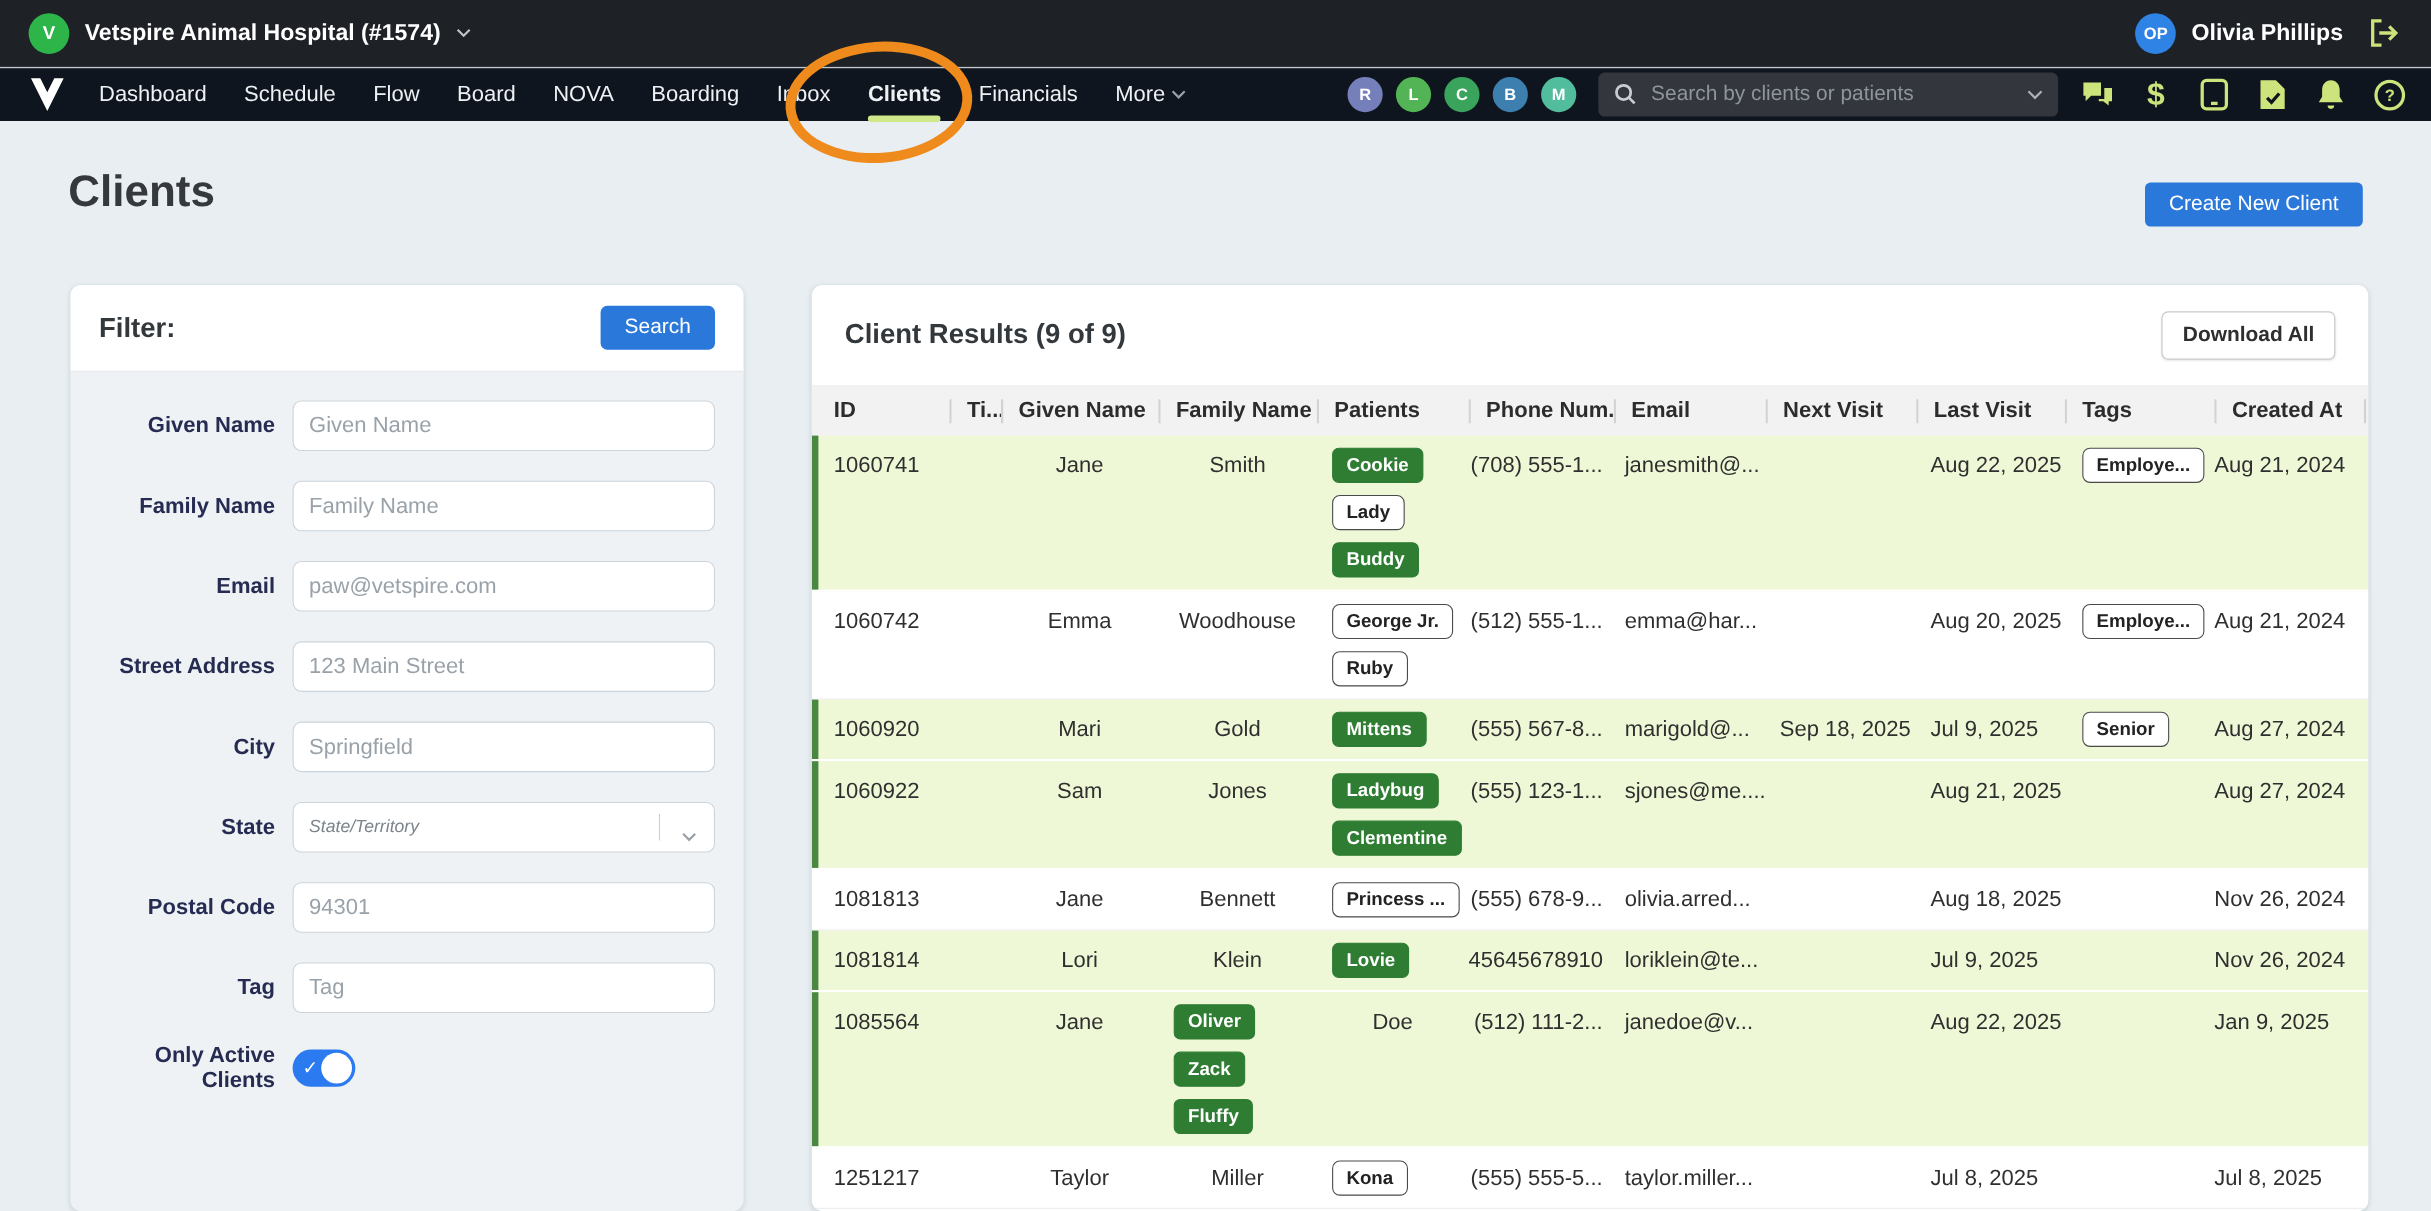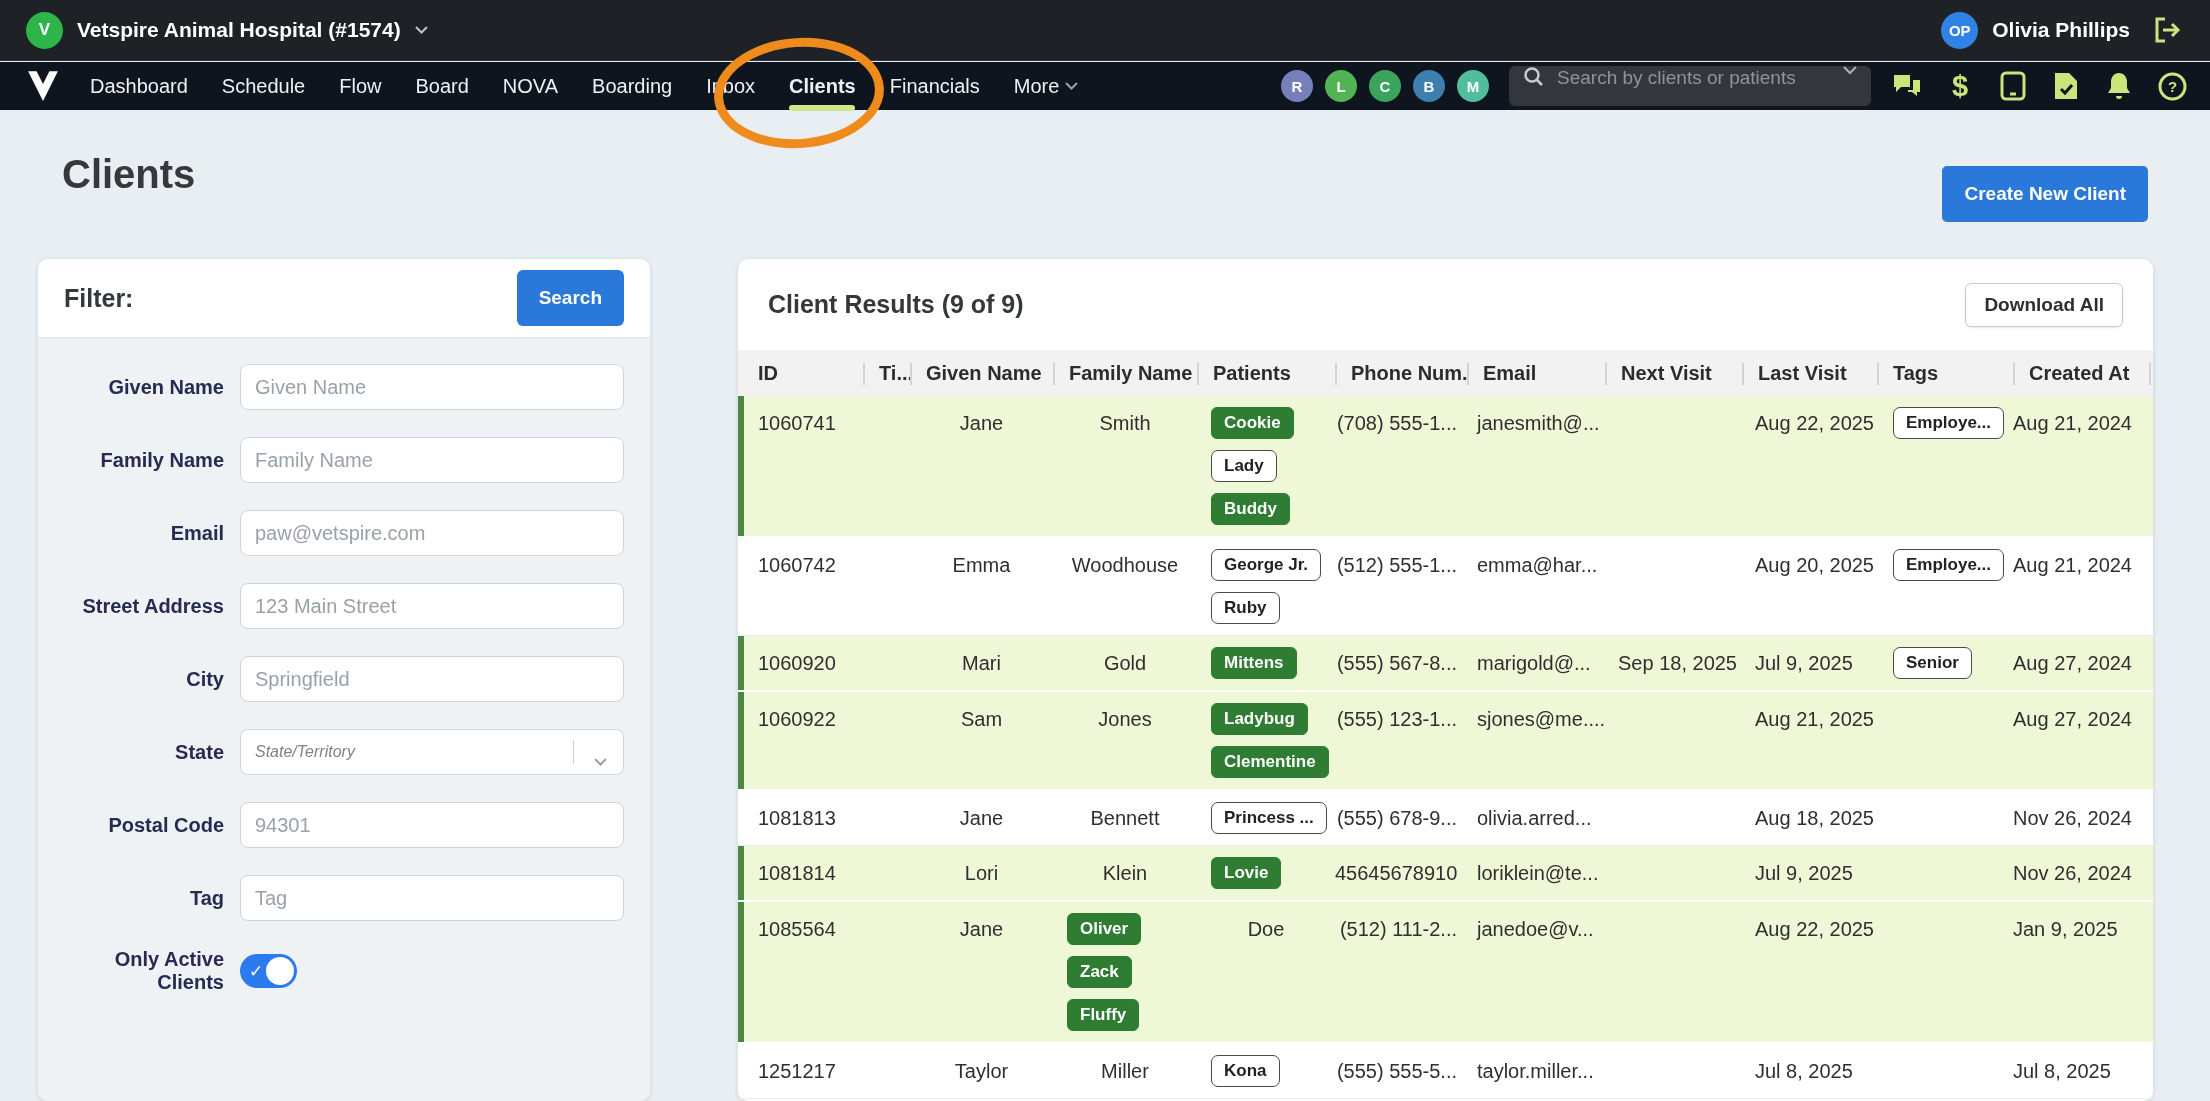--- a/index.html
+++ b/index.html
@@ -35,47 +35,47 @@
   .nav-item.active{font-weight:700;}
   .nav-item.active::after{
     content:'';position:absolute;left:50%;transform:translateX(-50%);bottom:-13px;
     width:66px;height:6px;border-radius:3px;background:#cfe88a;
   }
   .nav-right{margin-left:auto;display:flex;align-items:center;}
   .nav-avatars{display:flex;align-items:center;gap:12px;}
   .mini-avatar{width:32px;height:32px;border-radius:50%;display:flex;align-items:center;justify-content:center;
     color:#fff;font-weight:700;font-size:15px;cursor:pointer;}
   .searchbox{
-    width:362px;height:40px;background:#33373d;border-radius:6px;display:flex;align-items:flex-start;
+    width:418px;height:40px;background:#33373d;border-radius:6px;display:flex;align-items:center;
     padding:0 14px;gap:10px;margin:0 20px;box-sizing:border-box;
   }
   .searchbox input{flex:1;background:transparent;border:0;outline:0;color:#dfe3e7;font-size:19px;min-width:0;}
   .searchbox input::placeholder{color:#8d949b;}
   .nav-icons{display:flex;align-items:center;gap:21px;}
   .nav-icons .ic{display:flex;align-items:center;justify-content:center;width:32px;height:32px;cursor:pointer;}
   .dollar{color:#cde37c;font-size:29px;font-weight:700;line-height:30px;}
 
   
   .annotation{
     position:absolute;left:714px;top:38px;width:152px;height:92px;
     border:9px solid #ef8a1c;border-radius:50%;transform:rotate(-4deg);
     z-index:40;pointer-events:none;
   }
 
   
   .page-title{position:absolute;left:62px;top:152px;margin:0;font-size:40px;font-weight:700;color:#35393d;}
   .btn-blue{
-    background:#2a78d9;color:#fff;font-weight:700;font-size:19px;border:0;border-radius:6px;
-    padding:0 22px;height:56px;cursor:pointer;font-family:inherit;
+    background:#2a78d9;color:#fff;font-weight:400;font-size:19px;border:0;border-radius:6px;
+    padding:0 22px;height:40px;cursor:pointer;font-family:inherit;
   }
   .create-btn{position:absolute;right:62px;top:166px;border-radius:5px;}
 
   
   .filter-panel{
-    position:absolute;left:38px;top:259px;width:612px;height:842px;background:#eef2f5;
+    position:absolute;left:64px;top:259px;width:612px;height:842px;background:#eef2f5;
     border-radius:10px;box-shadow:0 1px 5px rgba(40,60,80,.14);overflow:hidden;
   }
   .panel-head{
     height:79px;background:#fff;display:flex;align-items:center;justify-content:space-between;
     padding:0 26px;border-bottom:1px solid #e1e6eb;box-sizing:border-box;
   }
   .panel-title{font-size:25px;font-weight:700;color:#33383c;}
   .filter-body{padding:26px 26px 0 26px;display:flex;flex-direction:column;gap:27px;}
   .f-row{display:flex;align-items:center;}
   .f-label{width:160px;text-align:right;color:#262b52;font-weight:700;font-size:20px;line-height:24px;margin-right:16px;flex:none;}

